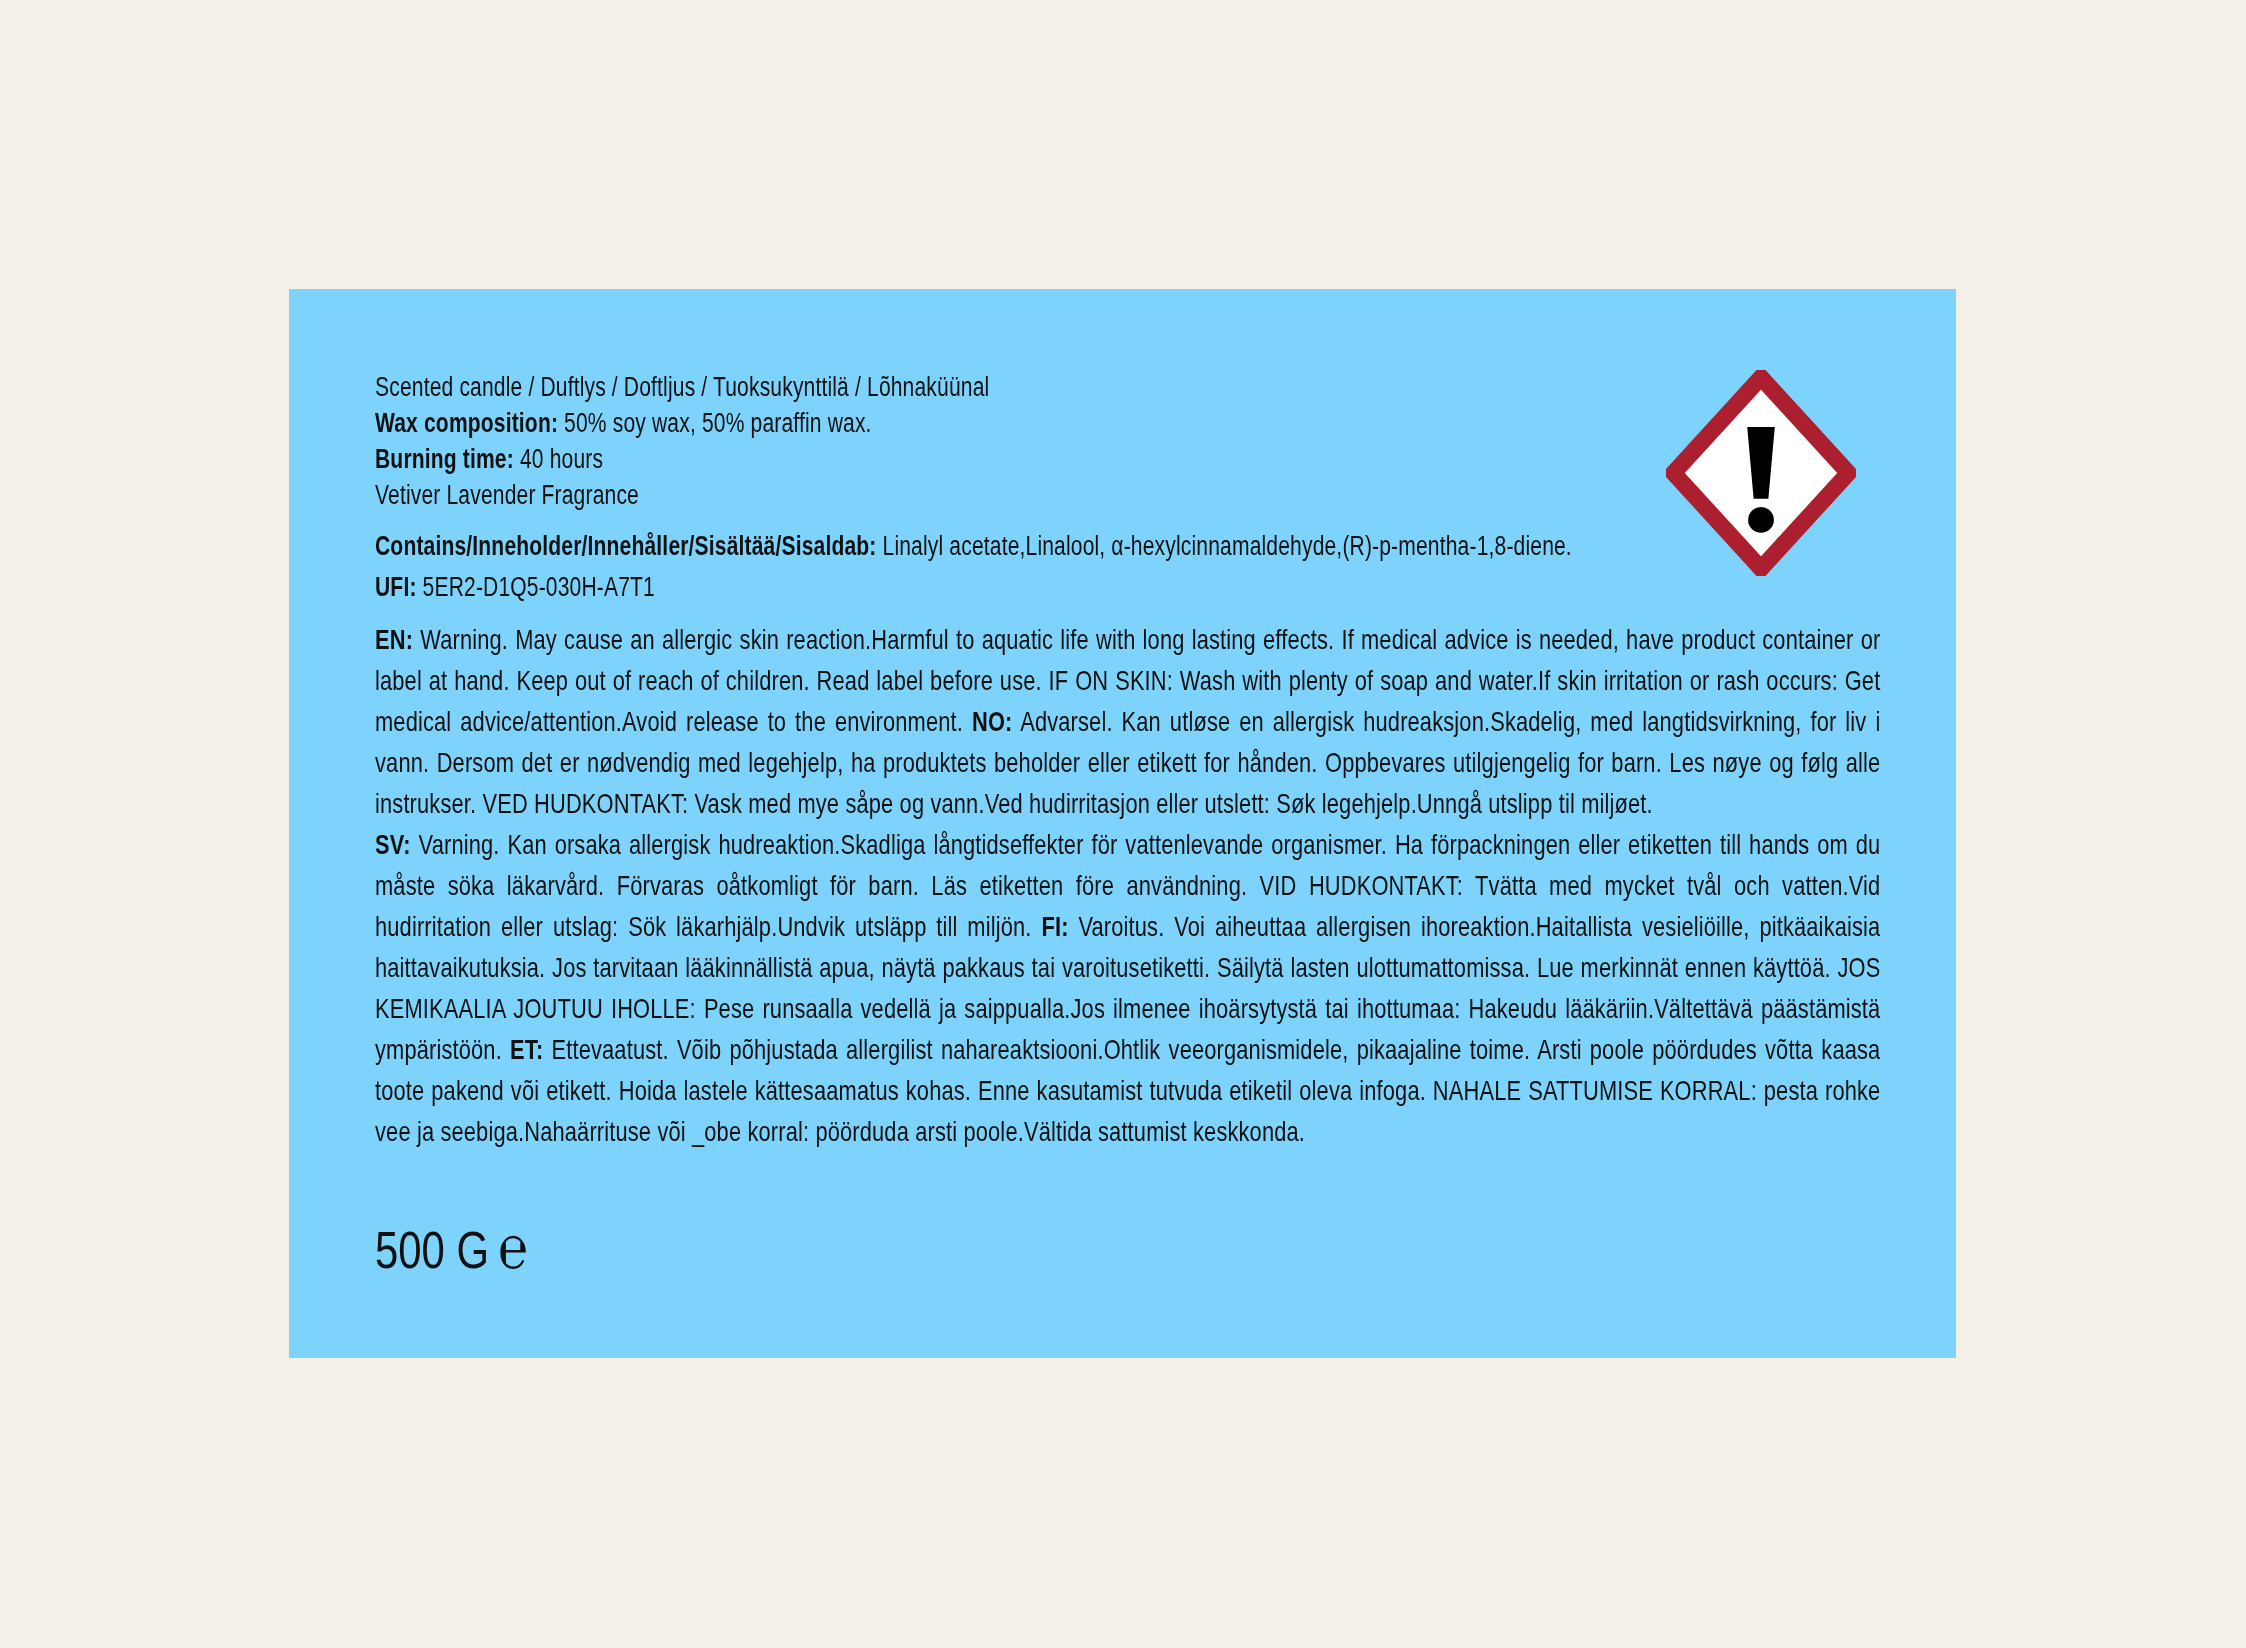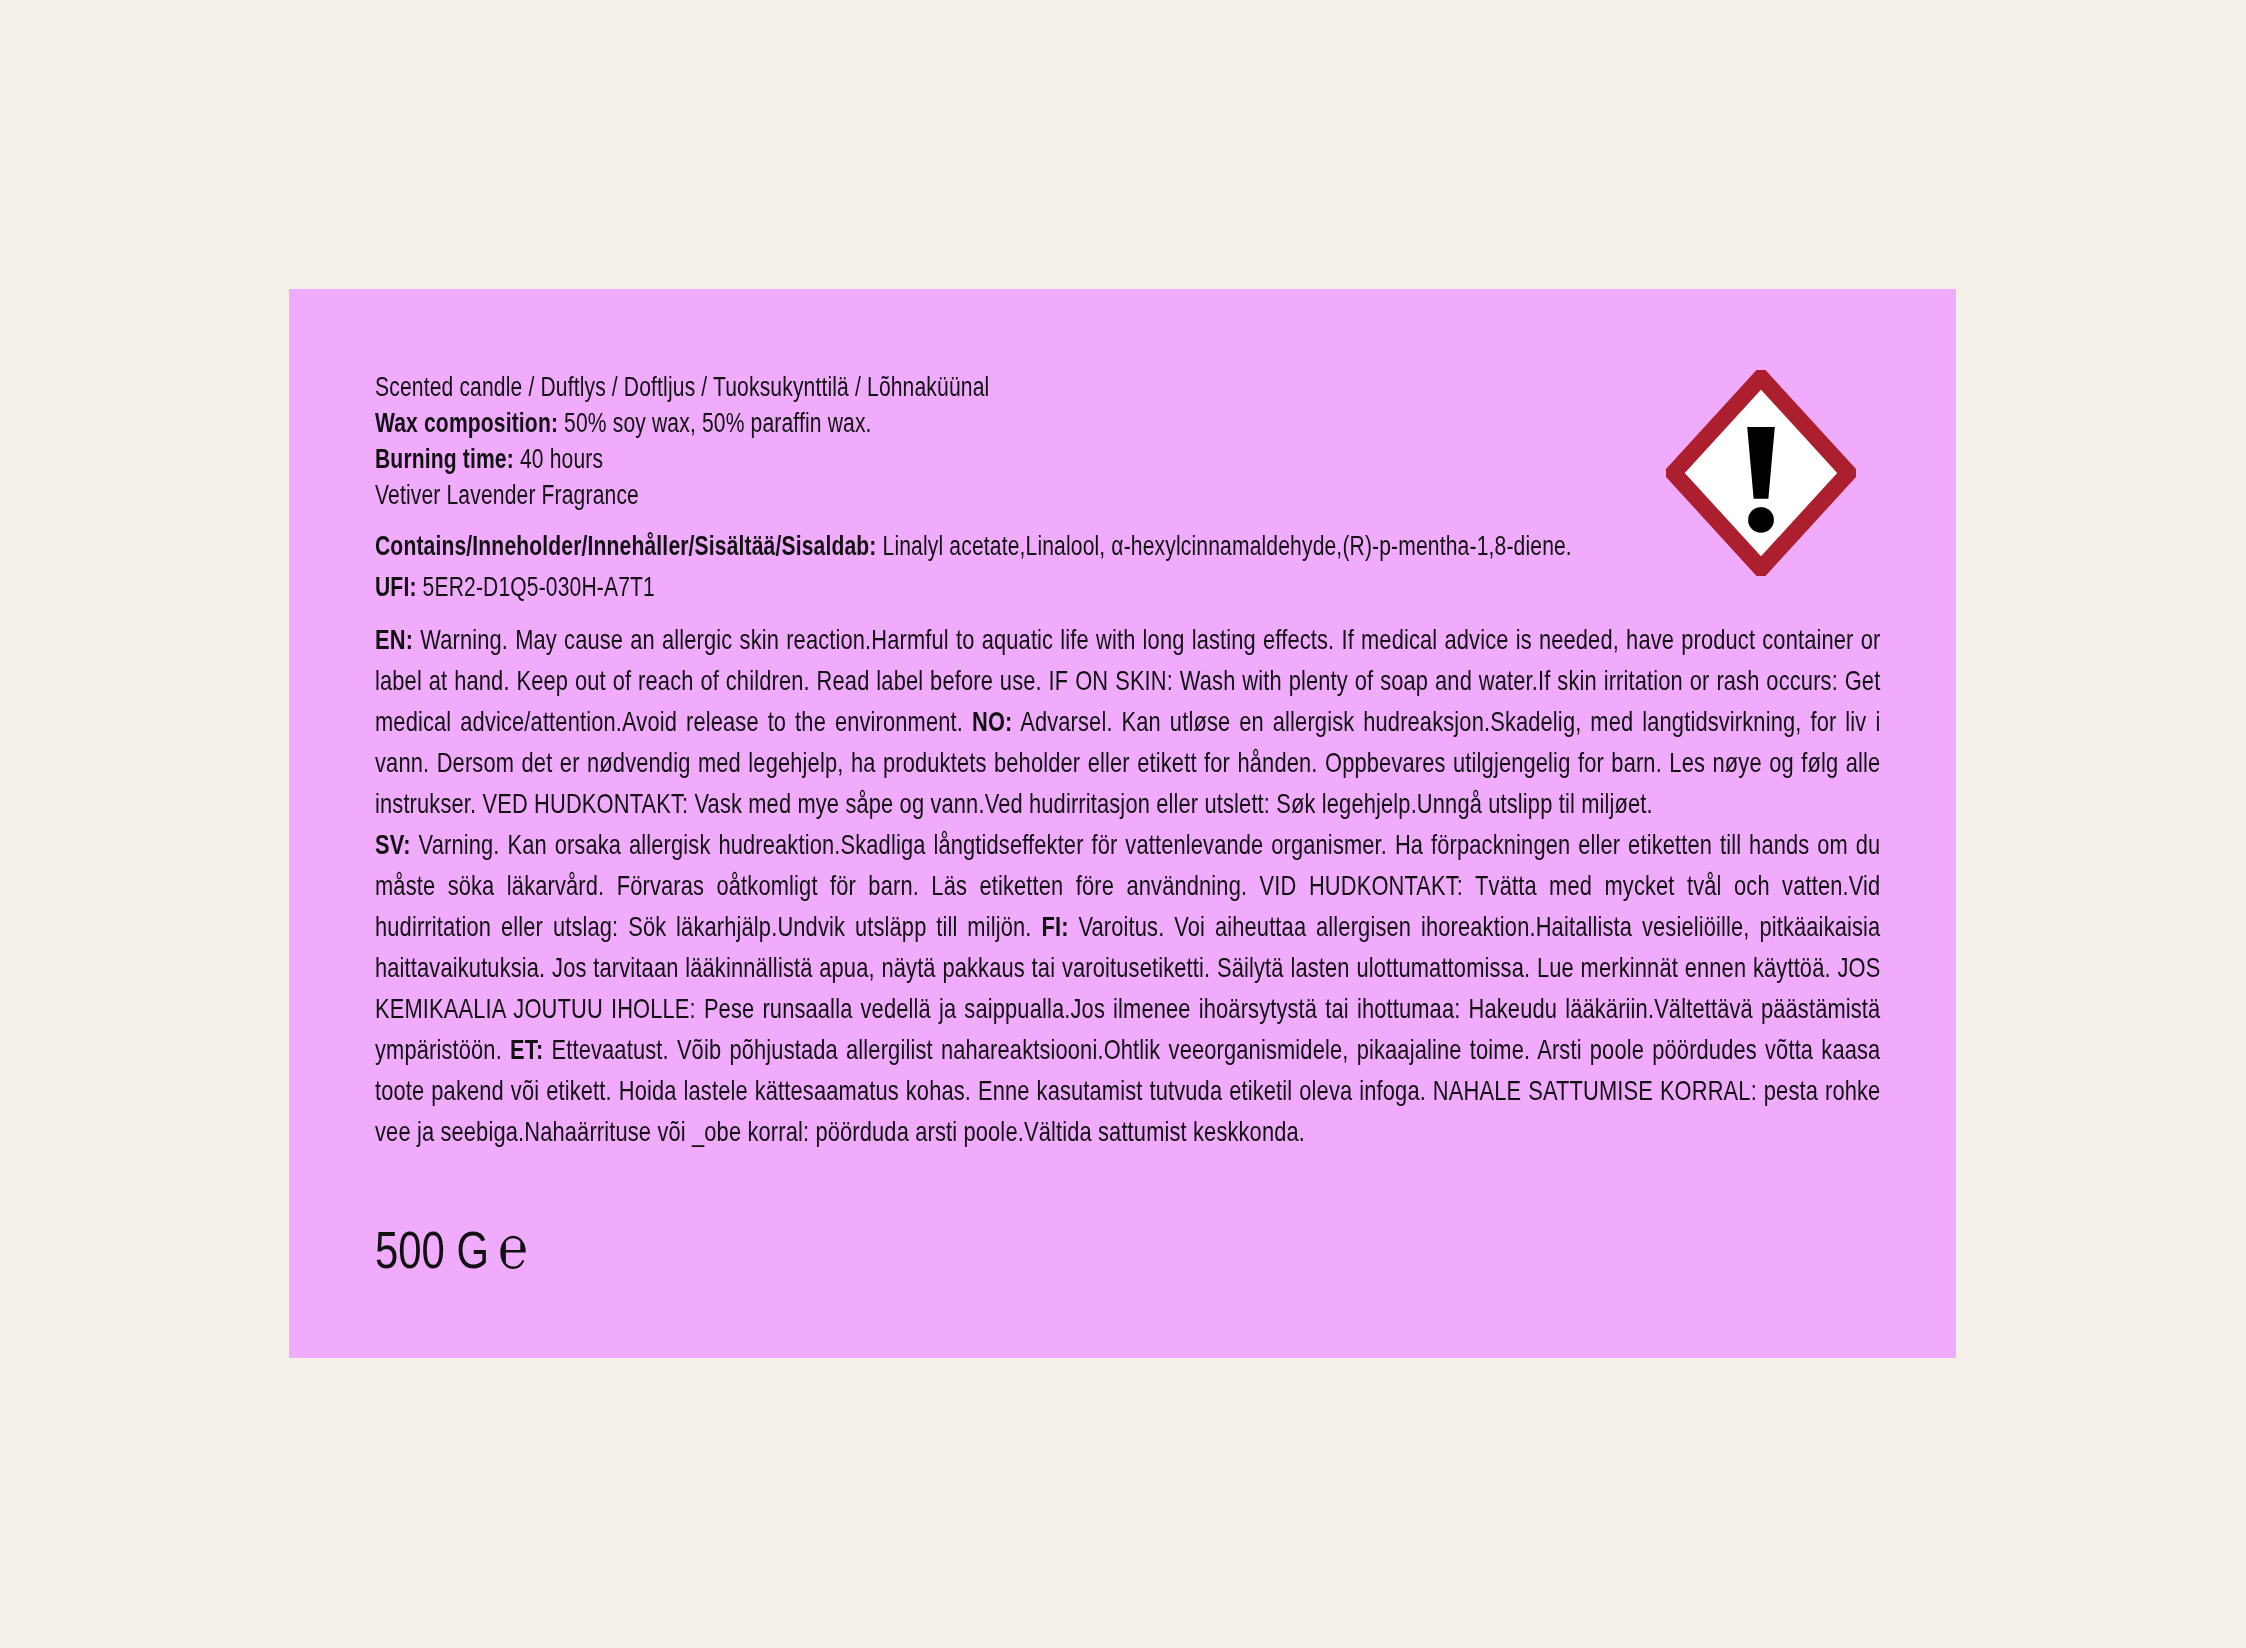--- a/index.html
+++ b/index.html
@@ -14,21 +14,21 @@
     font-family: "Liberation Sans", "DejaVu Sans", sans-serif;
     color: #111111;
     overflow: hidden;
   }
   .label-panel {
     position: absolute;
     left: 289px;
     top: 289px;
     width: 1667px;
     height: 1069px;
-    background: #f0abfc;
+    background: #7dd3fc;
     overflow: hidden;
   }
   .content {
     position: absolute;
     left: 86px;
     top: 80px;
     width: 1930px;
     transform: scaleX(0.78);
     transform-origin: 0 0;
   }

